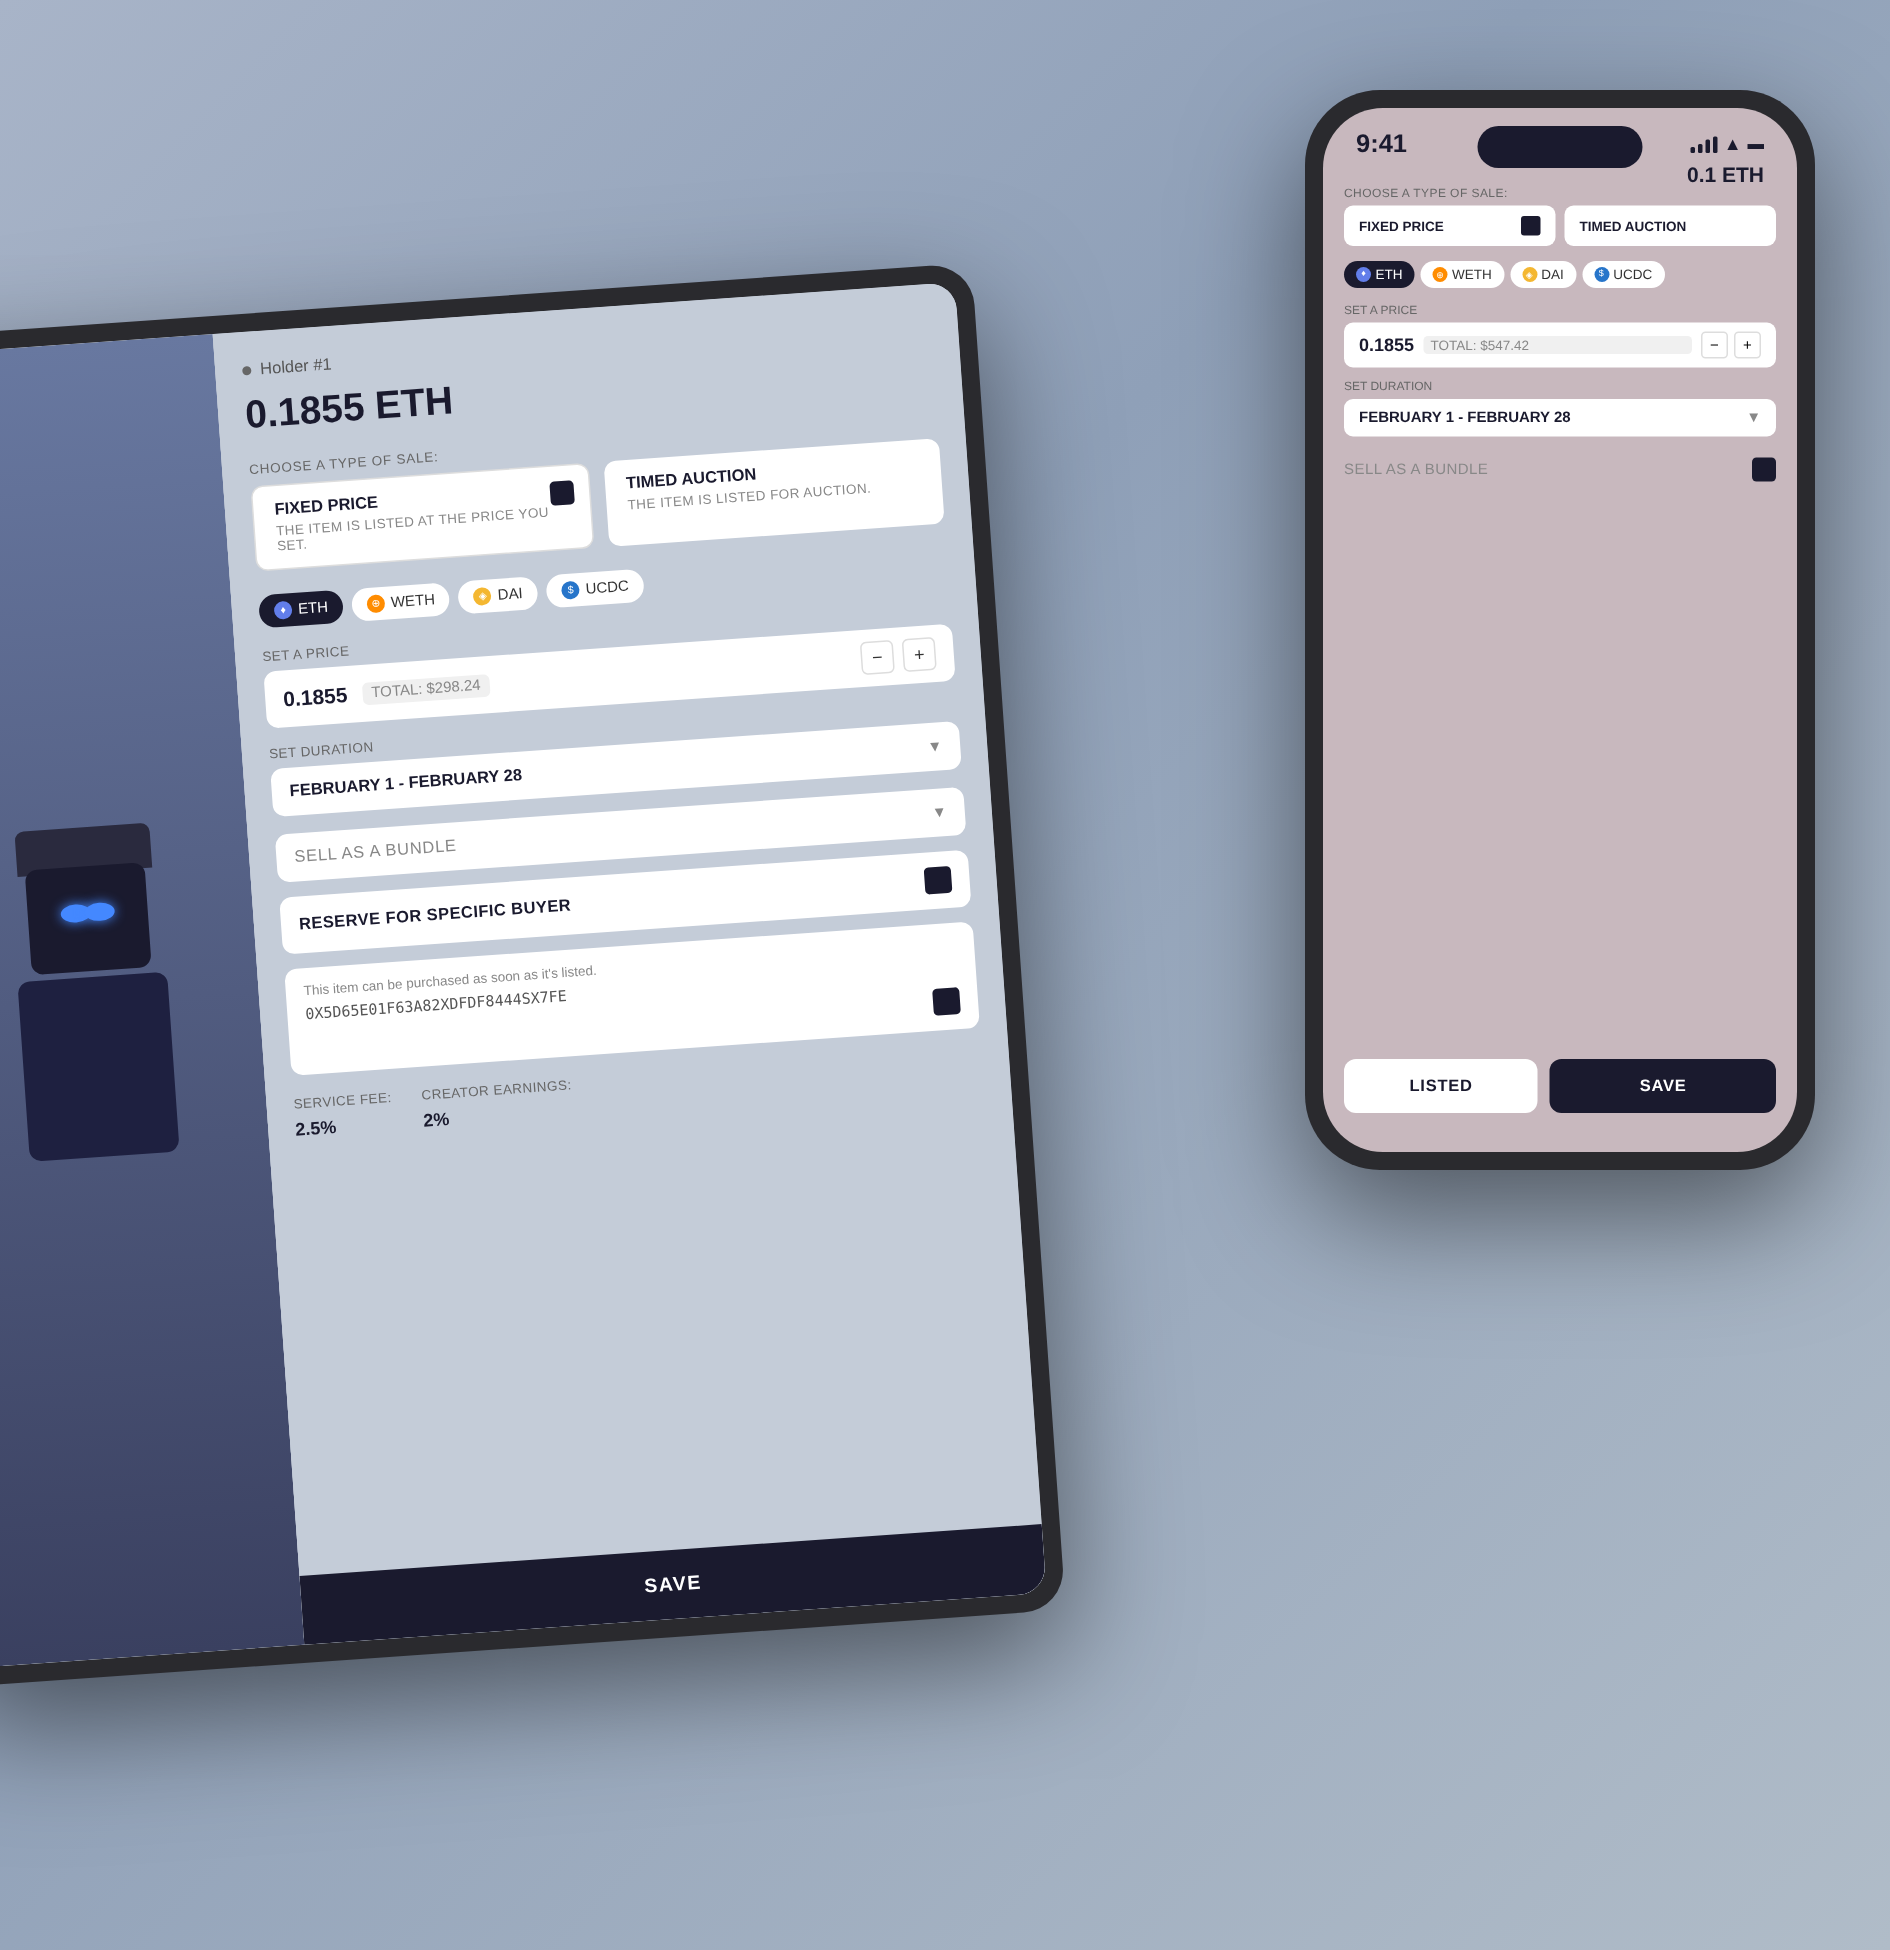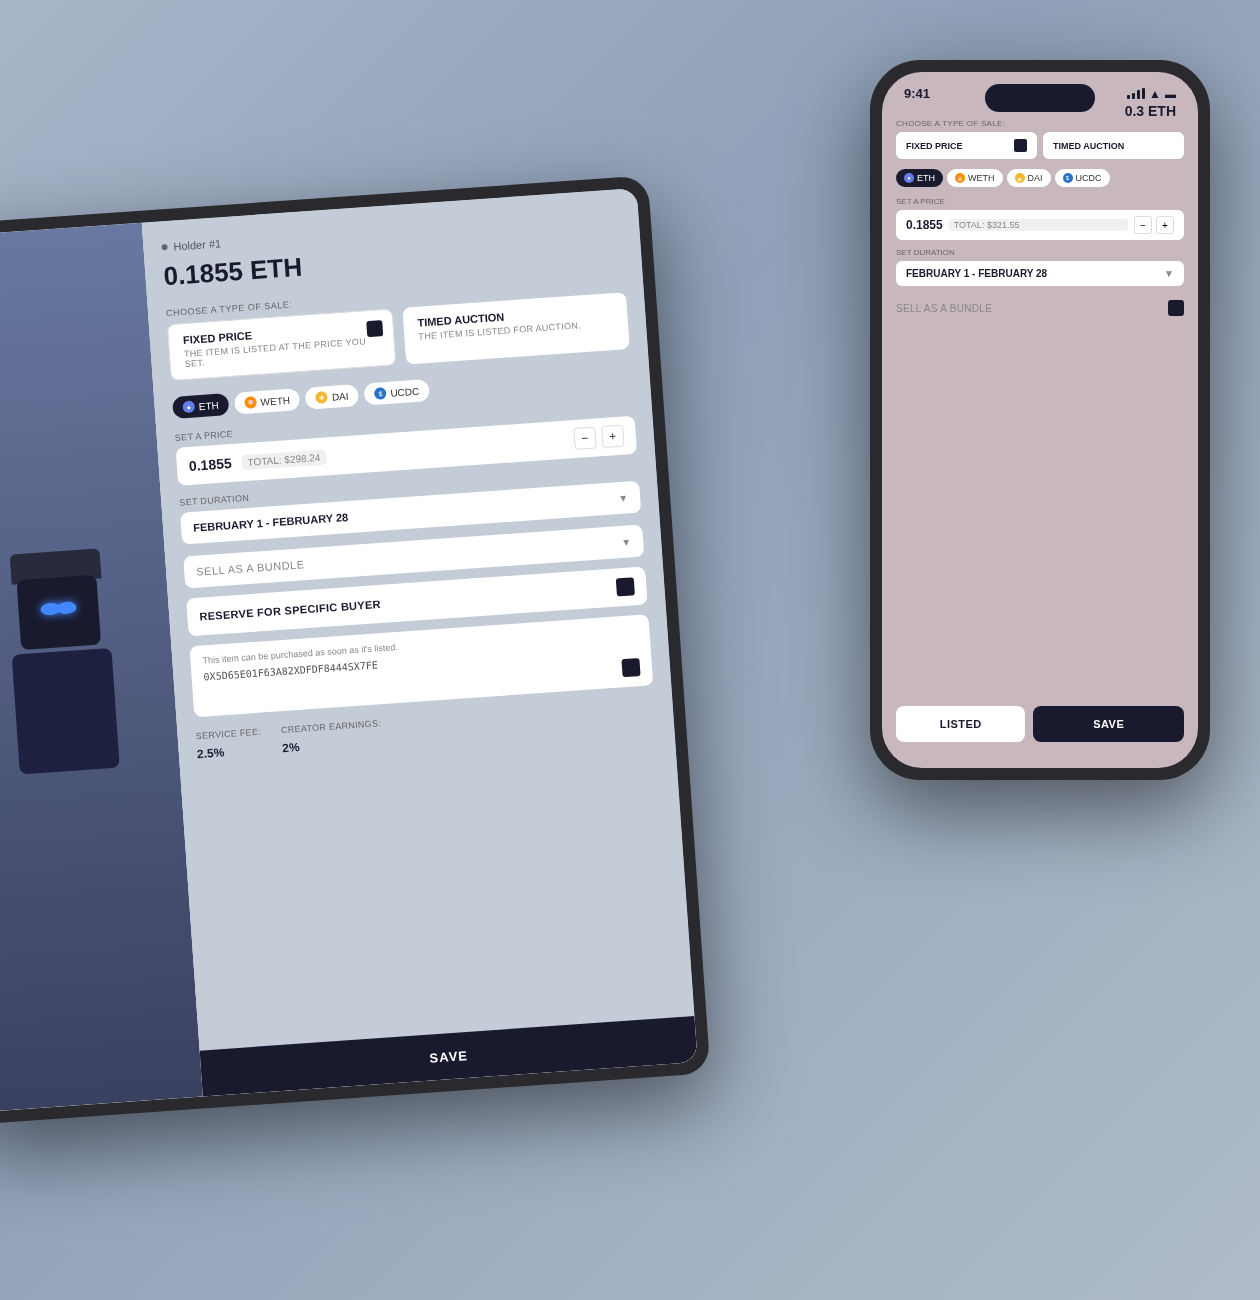--- a/index.html
+++ b/index.html
@@ -440,21 +440,21 @@
     .phone-status-bar {
       display: flex;
       justify-content: space-between;
       align-items: center;
       padding: 14px 22px 0;
       position: relative;
       z-index: 5;
     }
 
     .phone-time {
-      font-size: 13px;
+      font-size: 17px;
       font-weight: 600;
       color: #1a1a2e;
     }
 
     .phone-icons {
       display: flex;
       gap: 4px;
       align-items: center;
     }
 
@@ -901,21 +901,21 @@
           <div class="signal-bar" style="height:4px;"></div>
           <div class="signal-bar" style="height:6px;"></div>
           <div class="signal-bar" style="height:9px;"></div>
           <div class="signal-bar" style="height:11px;"></div>
         </div>
         <span class="wifi-icon">▲</span>
         <span class="battery-icon">▬</span>
       </div>
     </div>
 
-    <div class="phone-price-top">0.3 ETH</div>
+    <div class="phone-price-top">0.1 ETH</div>
 
 
     <div class="phone-form">
 
       <div class="phone-sale-type-label">Choose a type of sale:</div>
 
       <div class="phone-sale-type-row">
         <div class="phone-sale-option">
           <span class="phone-sale-option-title">FIXED PRICE</span>
           <div class="phone-checkbox"></div>
@@ -941,21 +941,21 @@
         <button class="phone-currency-btn">
           <span class="currency-icon usdc" style="width:10px;height:10px;font-size:6px;">$</span>
           <span>UCDC</span>
         </button>
       </div>
 
       <div class="phone-price-section-label">Set a price</div>
 
       <div class="phone-price-row">
         <span class="phone-price-value">0.1855</span>
-        <span class="phone-price-total">TOTAL: $321.55</span>
+        <span class="phone-price-total">TOTAL: $547.42</span>
         <div class="phone-stepper-row">
           <button class="phone-stepper-btn">−</button>
           <button class="phone-stepper-btn">+</button>
         </div>
       </div>
 
       <div class="phone-duration-label">Set duration</div>
 
       <div class="phone-duration-value">
         <span>FEBRUARY 1 - FEBRUARY 28</span>

